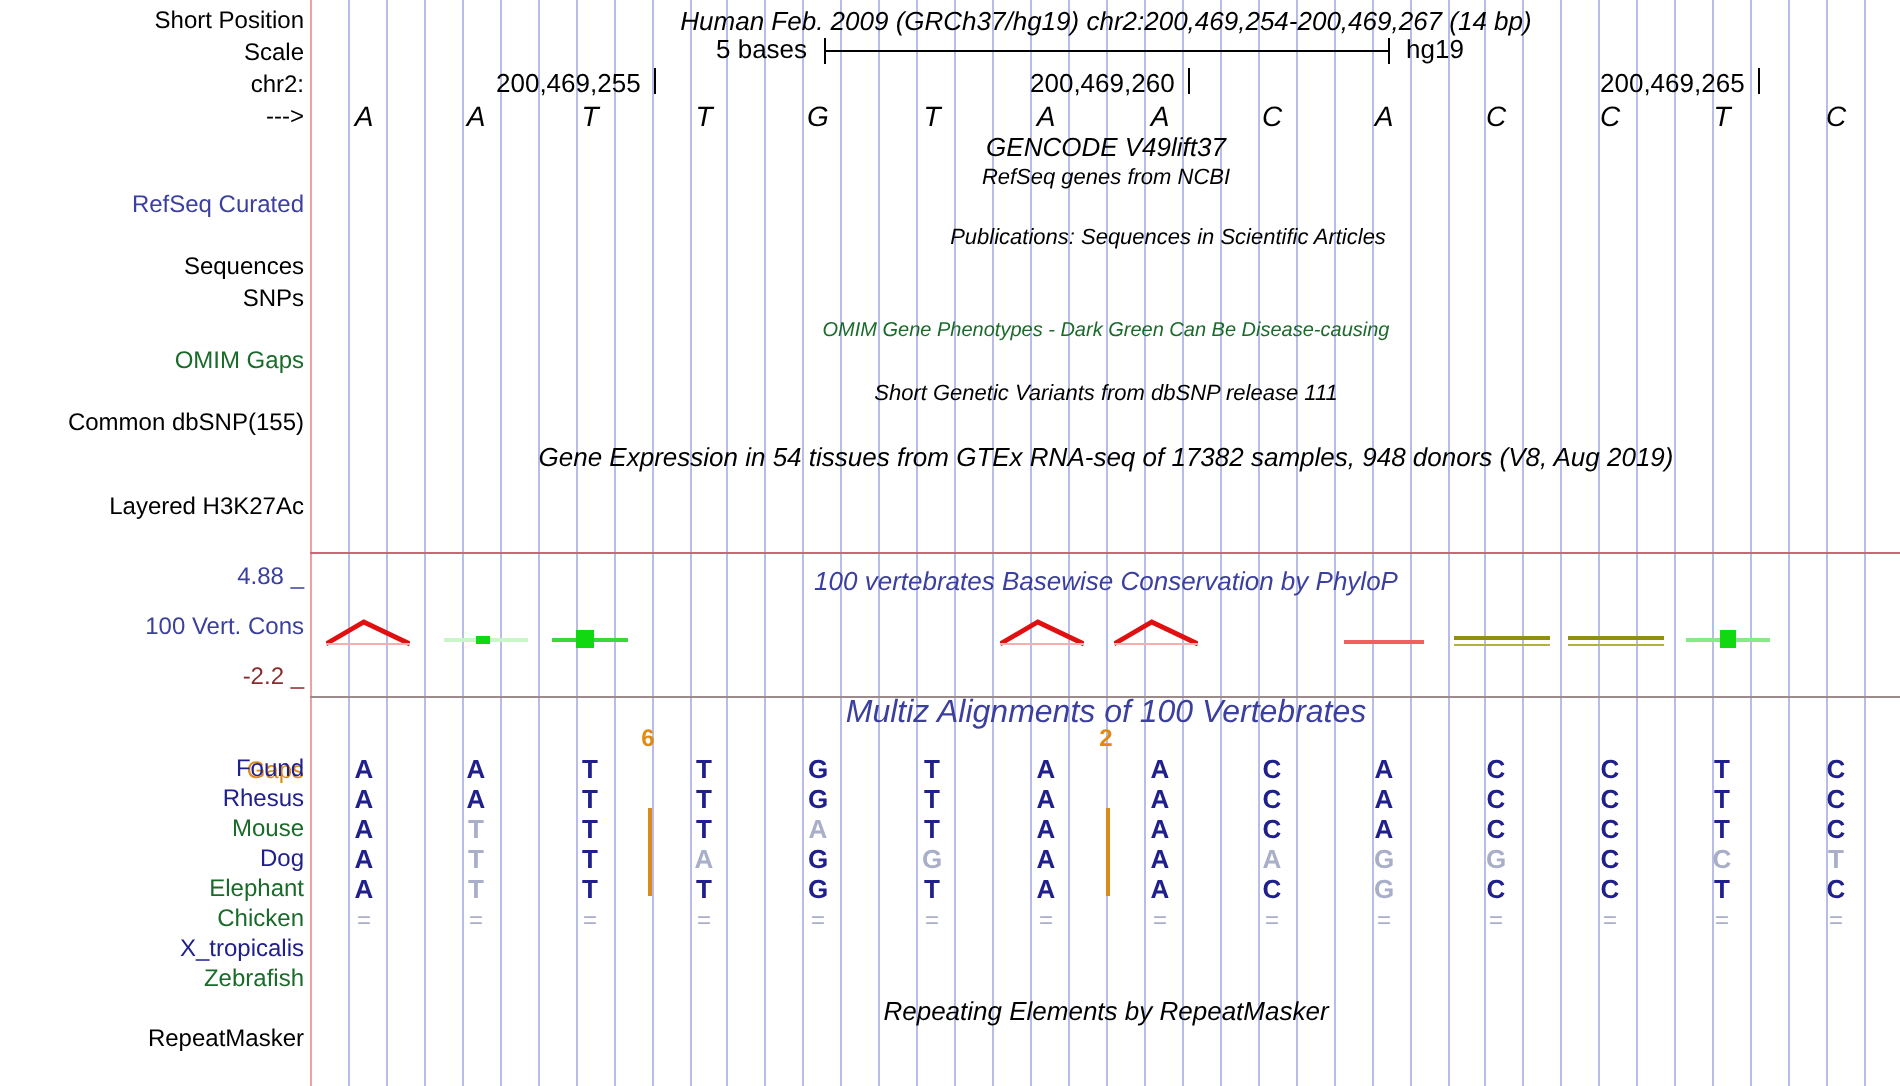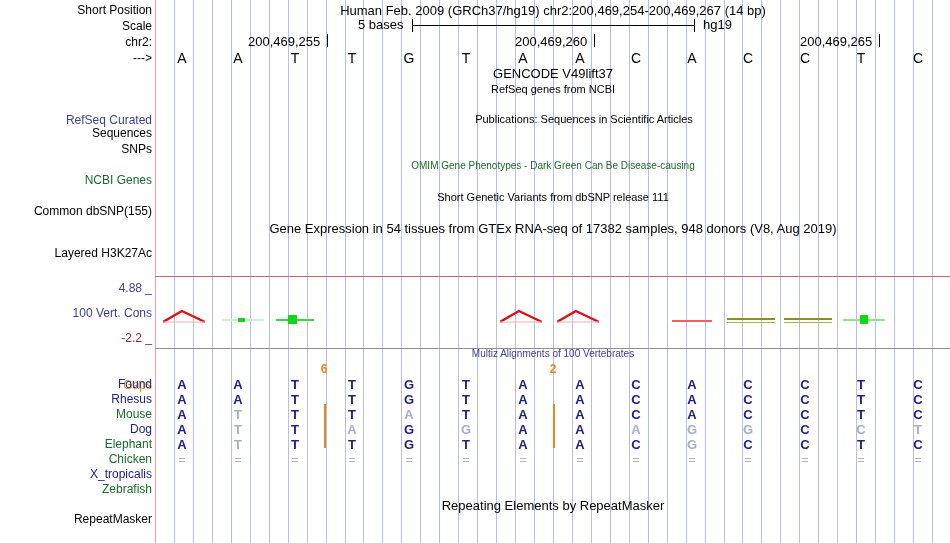--- a/index.html
+++ b/index.html
@@ -11,21 +11,21 @@
   #stage{position:absolute;left:0;top:0;width:950px;height:543px;}
 
   
   .gridlayer{position:absolute;left:155px;top:0;width:795px;height:543px;pointer-events:none;}
   .gline{position:absolute;top:0;width:1px;height:543px;background:#b8bde8;}
   .vdivider{position:absolute;top:0;left:155px;width:1px;height:543px;background:#f0a0a0;}
   .hsep{position:absolute;left:155px;width:795px;height:1px;background:#cc6677;}
 
   
   .lbl{position:absolute;white-space:nowrap;font-size:12px;line-height:12px;}
-  .c{position:absolute;white-space:nowrap;text-align:center;transform:translateX(-50%);}
+  .c{position:absolute;white-space:nowrap;text-align:center;transform:translateX(-50%);font-style:italic;}
   .blue{color:#3b3f9e;}
   .navy{color:#20208c;}
   .green{color:#1a6b2a;}
   .orange{color:#d98c1a;margin-top:16px;}
   .dred{color:#8b2b2b;}
   .k{color:#000000;}
 
   
   .leftlab{position:absolute;right:0;white-space:nowrap;font-size:12px;line-height:12px;text-align:right;}
   #leftcol{position:absolute;left:0;top:0;width:152px;height:543px;}
@@ -95,24 +95,24 @@
       <div class="gline" style="left: 777px;"></div>
     </div>
   <div class="vdivider"></div>
 
   <div id="leftcol">
     <div class="leftlab k" style="top:4px;">Short Position</div>
     <div class="leftlab k" style="top:20px;">Scale</div>
     <div class="leftlab k" style="top:36px;">chr2:</div>
     <div class="leftlab k" style="top:52px;">---&gt;</div>
 
-    <div class="leftlab blue" style="top:114px;text-align:right;">RefSeq Curated</div>
+    <div class="leftlab blue" style="top:96px;text-align:right;">RefSeq Curated</div>
     <div class="leftlab k" style="top:127px;">Sequences</div>
     <div class="leftlab k" style="top:143px;">SNPs</div>
-    <div class="leftlab green" style="top:174px;">NCBI Genes</div>
+    <div class="leftlab green" style="top:174px;">OMIM Gaps</div>
     <div class="leftlab k" style="top:205px;">Common dbSNP(155)</div>
     <div class="leftlab k" style="top:247px;">Layered H3K27Ac</div>
 
     <div class="leftlab blue" style="top:282px;">4.88 _</div>
     <div class="leftlab blue" style="top:307px;">100 Vert. Cons</div>
     <div class="leftlab dred" style="top:332px;">-2.2 _</div>
 
     <div class="leftlab orange" style="top:363px;">Gaps</div>
 
     <div class="leftlab navy" style="top:378px;">Found</div>
@@ -162,23 +162,24 @@
     </div>
 
   <div class="c k" style="left:553px;top:66px;font-size:13px;">GENCODE V49lift37</div>
   <div class="c k" style="left:553px;top:83px;font-size:11px;">RefSeq genes from NCBI</div>
   <div class="c k" style="left:584px;top:113px;font-size:11px;">Publications: Sequences in Scientific Articles</div>
   <div class="c green" style="left:553px;top:160px;font-size:10px;">OMIM Gene Phenotypes - Dark Green Can Be Disease-causing</div>
   <div class="c k" style="left:553px;top:191px;font-size:11px;">Short Genetic Variants from dbSNP release 111</div>
   <div class="c k" style="left:553px;top:221px;font-size:13px;">Gene Expression in 54 tissues from GTEx RNA-seq of 17382 samples, 948 donors (V8, Aug 2019)</div>
 
   <div class="hsep" style="top:276px;"></div>
+  <div class="c blue" style="left:553px;top:283px;font-size:13px;">100 vertebrates Basewise Conservation by PhyloP</div>
 
   <div class="hsep" style="top:348px;background:#9b8b8b;"></div>
-  <div class="c blue" style="left:553px;top:348px;font-size:10px;">Multiz Alignments of 100 Vertebrates</div>
+  <div class="c blue" style="left:553px;top:348px;font-size:16px;">Multiz Alignments of 100 Vertebrates</div>
 
   <div class="c k" style="left:553px;top:498px;font-size:13px;">Repeating Elements by RepeatMasker</div>
 
   <div id="conslayer">
       <svg width="42" height="16" style="position: absolute; left: 163px; top: 309px;">
         <path d="M0,13 L18.900000000000002,2 L42,13" stroke="#e01010" stroke-width="2.4" fill="none"></path>
         <path d="M0,13 L42,13" stroke="#f3b0b0" stroke-width="1" fill="none"></path>
       </svg>
       <div class="greenbar" style="left: 222px; top: 319px; width: 42px; background: rgb(201, 245, 201);"></div>
       <div class="greenblk" style="left: 238px; width: 7px; height: 4px; top: 318px;"></div>

